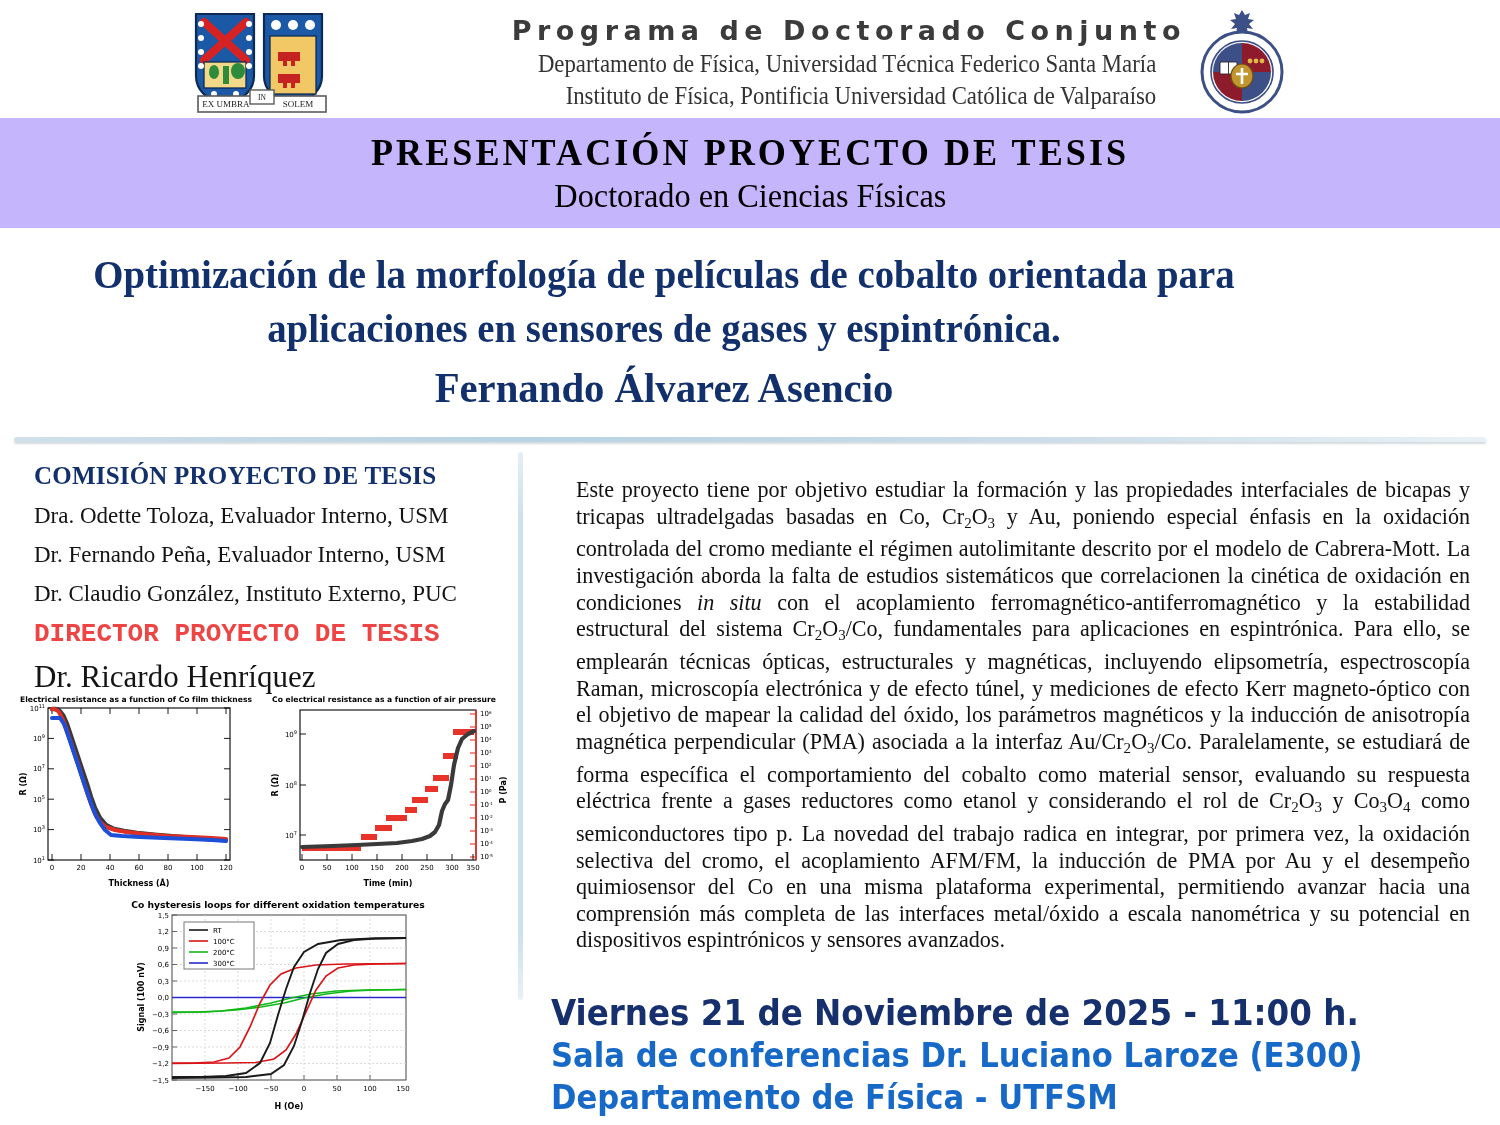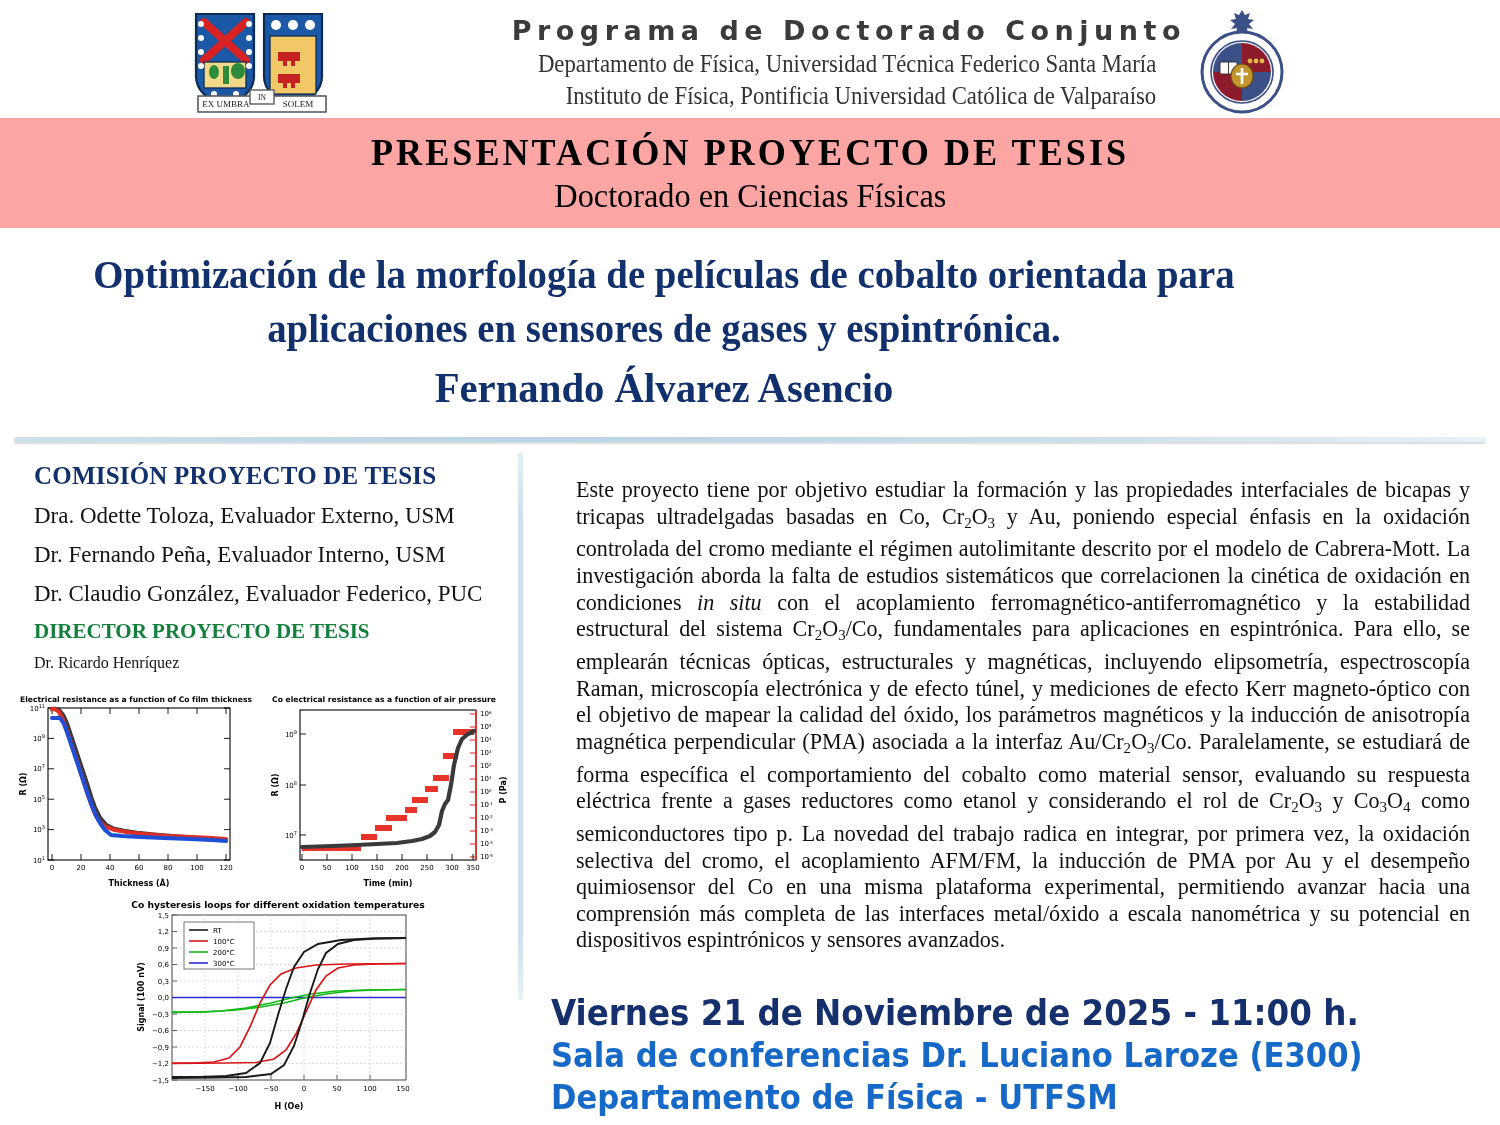--- a/index.html
+++ b/index.html
@@ -33,21 +33,21 @@
   }
   .hdr-line3{
     font-family:"Liberation Serif", serif;
     font-size:24.5px;color:#333333;line-height:32px;
     transform:scaleX(0.93);transform-origin:center;
   }
 
   
   .banner{
     position:absolute;left:0;top:118px;width:1500px;height:110px;
-    background:#fca5a5;
+    background:#c4b5fd;
     display:flex;flex-direction:column;align-items:center;justify-content:center;
   }
   .banner-title{
     font-family:"Liberation Serif", serif;
     font-size:38px;font-weight:bold;color:#000;
     letter-spacing:3.2px;line-height:44px;
     transform:scaleX(0.95);
   }
   .banner-sub{
     font-family:"Liberation Serif", serif;
@@ -90,27 +90,27 @@
   .commission-head{
     font-family:"Liberation Serif", serif;
     font-weight:bold;font-size:25px;color:#12306B;
     margin:10px 0 0 34px;letter-spacing:0.2px;
   }
   .member{
     font-family:"Liberation Serif", serif;
     font-size:23px;color:#141414;margin:13px 0 0 34px;
   }
   .director-head{
-    font-family:Liberation Serif, serif;
-    font-weight:bold;font-size:21px;color:#15803d;
+    font-family:Liberation Mono, monospace;
+    font-weight:bold;font-size:26px;color:#ef4444;
     margin:12px 0 0 34px;
   }
   .director-name{
     font-family:"Liberation Serif", serif;
-    font-size:16px;color:#141414;margin:10px 0 0 34px;
+    font-size:31px;color:#141414;margin:10px 0 0 34px;
   }
 
   
   .chart-title{
     font-family:"DejaVu Sans", sans-serif;
     font-weight:bold;fill:#000;
   }
   .charts-wrap{position:absolute;left:0;top:690px;width:608px;height:435px;}
   .chart-a{position:absolute;left:12px;top:0;}
   .chart-b{position:absolute;left:262px;top:0;}
@@ -232,23 +232,23 @@
 <div class="title-block">
   <div class="thesis-title">Optimización de la morfología de películas de cobalto orientada para aplicaciones en sensores de gases y espintrónica.</div>
   <div class="author">Fernando Álvarez Asencio</div>
 </div>
 
 <div class="hdivider"></div>
 <div class="vdivider"></div>
 
 <div class="left-col">
   <div class="commission-head">COMISIÓN PROYECTO DE TESIS</div>
-  <div class="member">Dra. Odette Toloza, Evaluador Externo, USM</div>
+  <div class="member">Dra. Odette Toloza, Evaluador Interno, USM</div>
   <div class="member">Dr. Fernando Peña, Evaluador Interno, USM</div>
-  <div class="member">Dr. Claudio González, Evaluador Federico, PUC</div>
+  <div class="member">Dr. Claudio González, Instituto Externo, PUC</div>
   <div class="director-head">DIRECTOR PROYECTO DE TESIS</div>
   <div class="director-name">Dr. Ricardo Henríquez</div>
 </div>
 
 <div class="charts-wrap">
 
   <svg class="chart-a" width="248" height="205" viewBox="0 0 248 205">
     <text class="chart-title" x="124" y="12" text-anchor="middle" font-size="7.6">Electrical resistance as a function of Co film thickness</text>
 
     <rect x="36" y="18" width="182" height="152" fill="#ffffff" stroke="#000" stroke-width="1.1"></rect>

